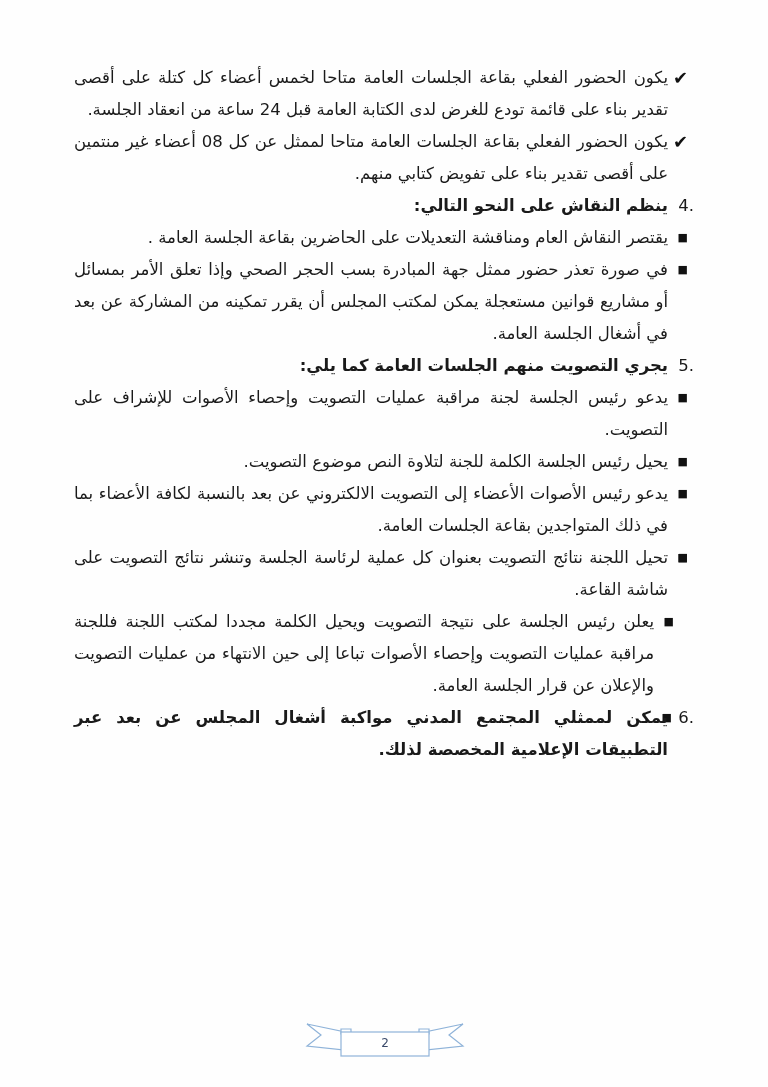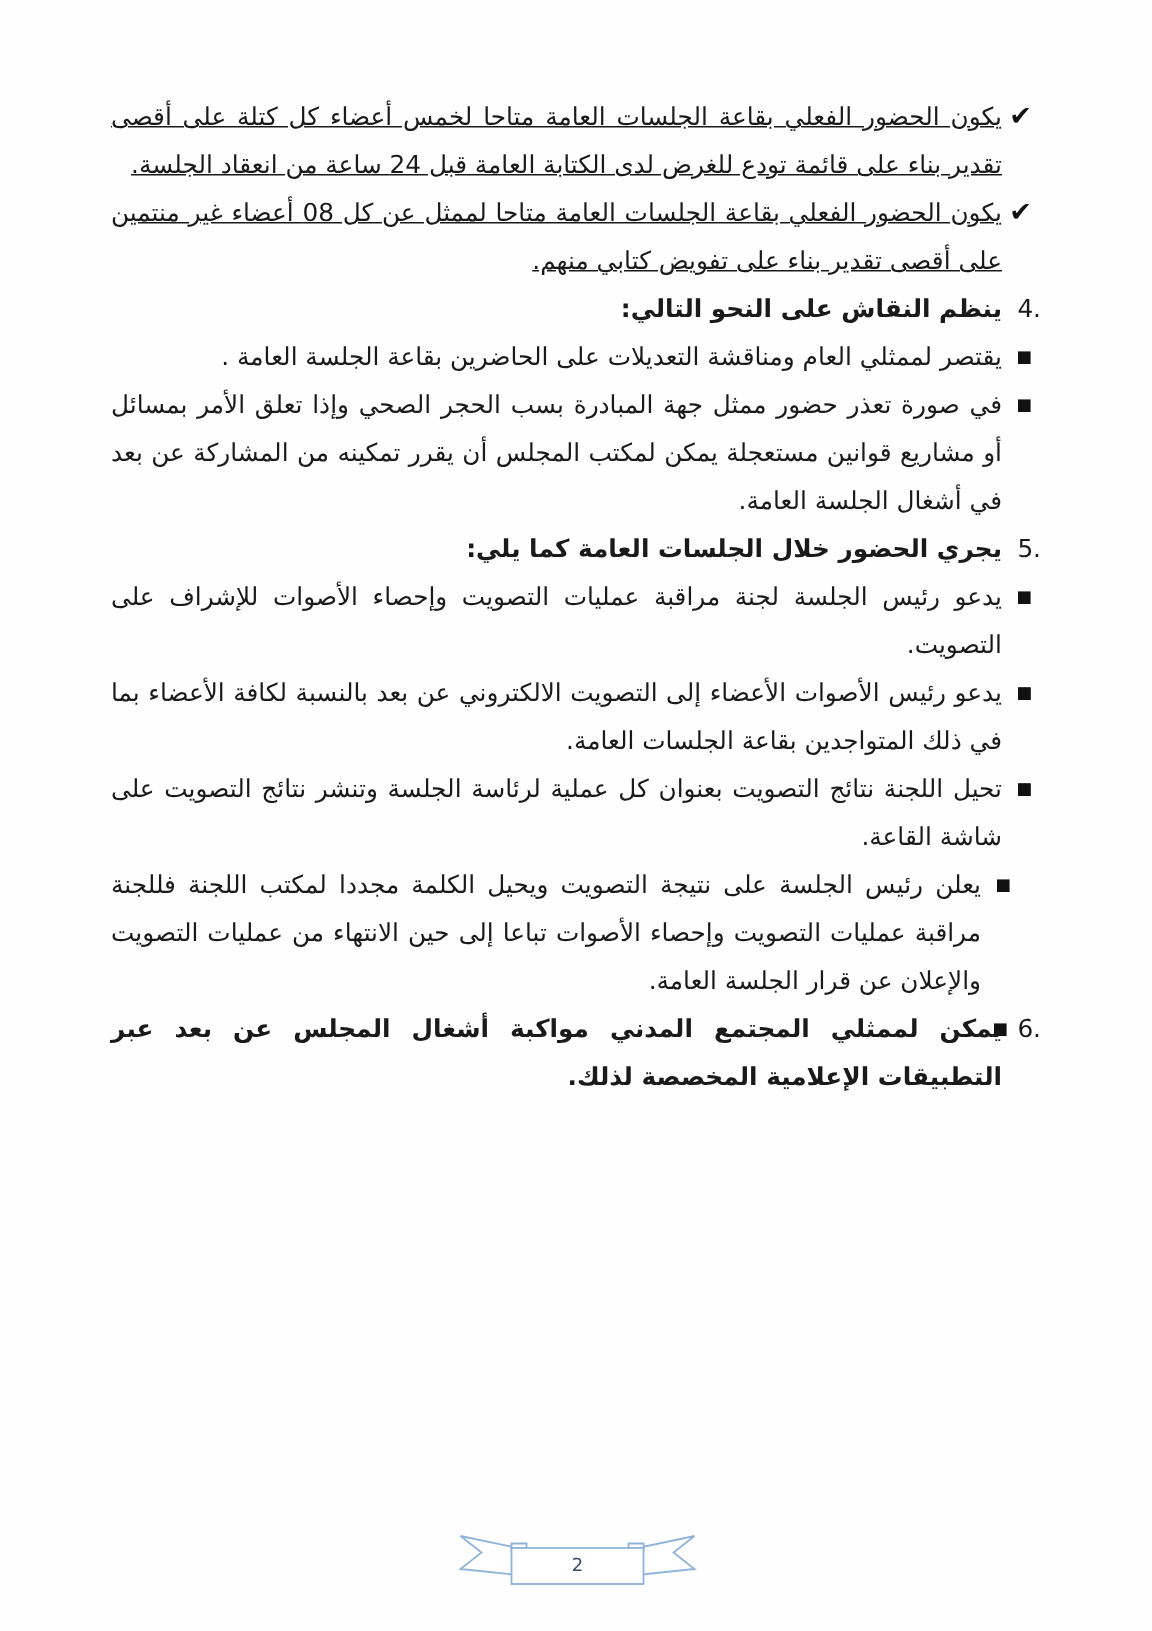--- a/index.html
+++ b/index.html
@@ -4,21 +4,21 @@
 <style>
   html, body { margin: 0; padding: 0; background: #ffffff; }
   body { width: 768px; height: 1087px; position: relative; overflow: hidden;
          font-family: "DejaVu Sans", sans-serif; color: #1a1a1a; }
   .page { position: absolute; left: 0; top: 0; width: 768px; height: 1087px; background: #fefefe; }
   .content { position: absolute; top: 62px; left: 74px; width: 594px; direction: rtl; text-align: justify;
              font-size: 16.5px; line-height: 32px; }
   .item { position: relative; margin: 0; }
   .check { padding-right: 0; }
   .check .marker { position: absolute; right: -20px; top: 0; font-size: 18px; font-weight: bold; color: #111; }
-  .check .txt { display: block; padding-right: 0; text-decoration: underline; }
+  .check .txt { display: block; padding-right: 0; }
   .num { font-weight: bold; padding-right: 0; }
   .num .marker { position: absolute; right: -26px; top: 0; font-weight: normal; direction: ltr; }
   .sq { padding-right: 0; }
   .sq .marker { position: absolute; right: -20px; top: 0; font-size: 11px; color: #111; }
   .sq.indent { padding-right: 14px; }
   .sq.indent .marker { right: -6px; }
   .sq.indent2 { padding-right: 14px; }
   .sq.indent2 .marker { right: -4px; }
   .footer { position: absolute; left: 305px; top: 1020px; width: 160px; height: 38px; }
   .footer svg { position: absolute; left: 0; top: 0; }
@@ -41,40 +41,41 @@
       <span class="txt">يكون الحضور الفعلي بقاعة الجلسات العامة متاحا لممثل عن كل 08 أعضاء غير منتمين على أقصى تقدير بناء على تفويض كتابي منهم.</span>
     </p>
 
     <p class="item num">
       <span class="marker">4.</span>
       <span class="txt">ينظم النقاش على النحو التالي:</span>
     </p>
 
     <p class="item sq">
       <span class="marker">■</span>
-      <span class="txt">يقتصر لممثلي العام ومناقشة التعديلات على الحاضرين بقاعة الجلسة العامة .</span>
+      <span class="txt">يقتصر النقاش العام ومناقشة التعديلات على الحاضرين بقاعة الجلسة العامة .</span>
     </p>
 
     <p class="item sq">
       <span class="marker">■</span>
       <span class="txt">في صورة تعذر حضور ممثل جهة المبادرة بسب الحجر الصحي وإذا تعلق الأمر بمسائل أو مشاريع قوانين مستعجلة يمكن لمكتب المجلس أن يقرر تمكينه من المشاركة عن بعد في أشغال الجلسة العامة.</span>
     </p>
 
     <p class="item num">
       <span class="marker">5.</span>
-      <span class="txt">يجري الحضور خلال الجلسات العامة كما يلي:</span>
+      <span class="txt">يجري التصويت منهم الجلسات العامة كما يلي:</span>
     </p>
 
     <p class="item sq">
       <span class="marker">■</span>
       <span class="txt">يدعو رئيس الجلسة لجنة مراقبة عمليات التصويت وإحصاء الأصوات للإشراف على التصويت.</span>
     </p>
 
     <p class="item sq">
       <span class="marker">■</span>
+      <span class="txt">يحيل رئيس الجلسة الكلمة للجنة لتلاوة النص موضوع التصويت.</span>
     </p>
 
     <p class="item sq">
       <span class="marker">■</span>
       <span class="txt">يدعو رئيس الأصوات الأعضاء إلى التصويت الالكتروني عن بعد بالنسبة لكافة الأعضاء بما في ذلك المتواجدين بقاعة الجلسات العامة.</span>
     </p>
 
     <p class="item sq">
       <span class="marker">■</span>
     </p>

